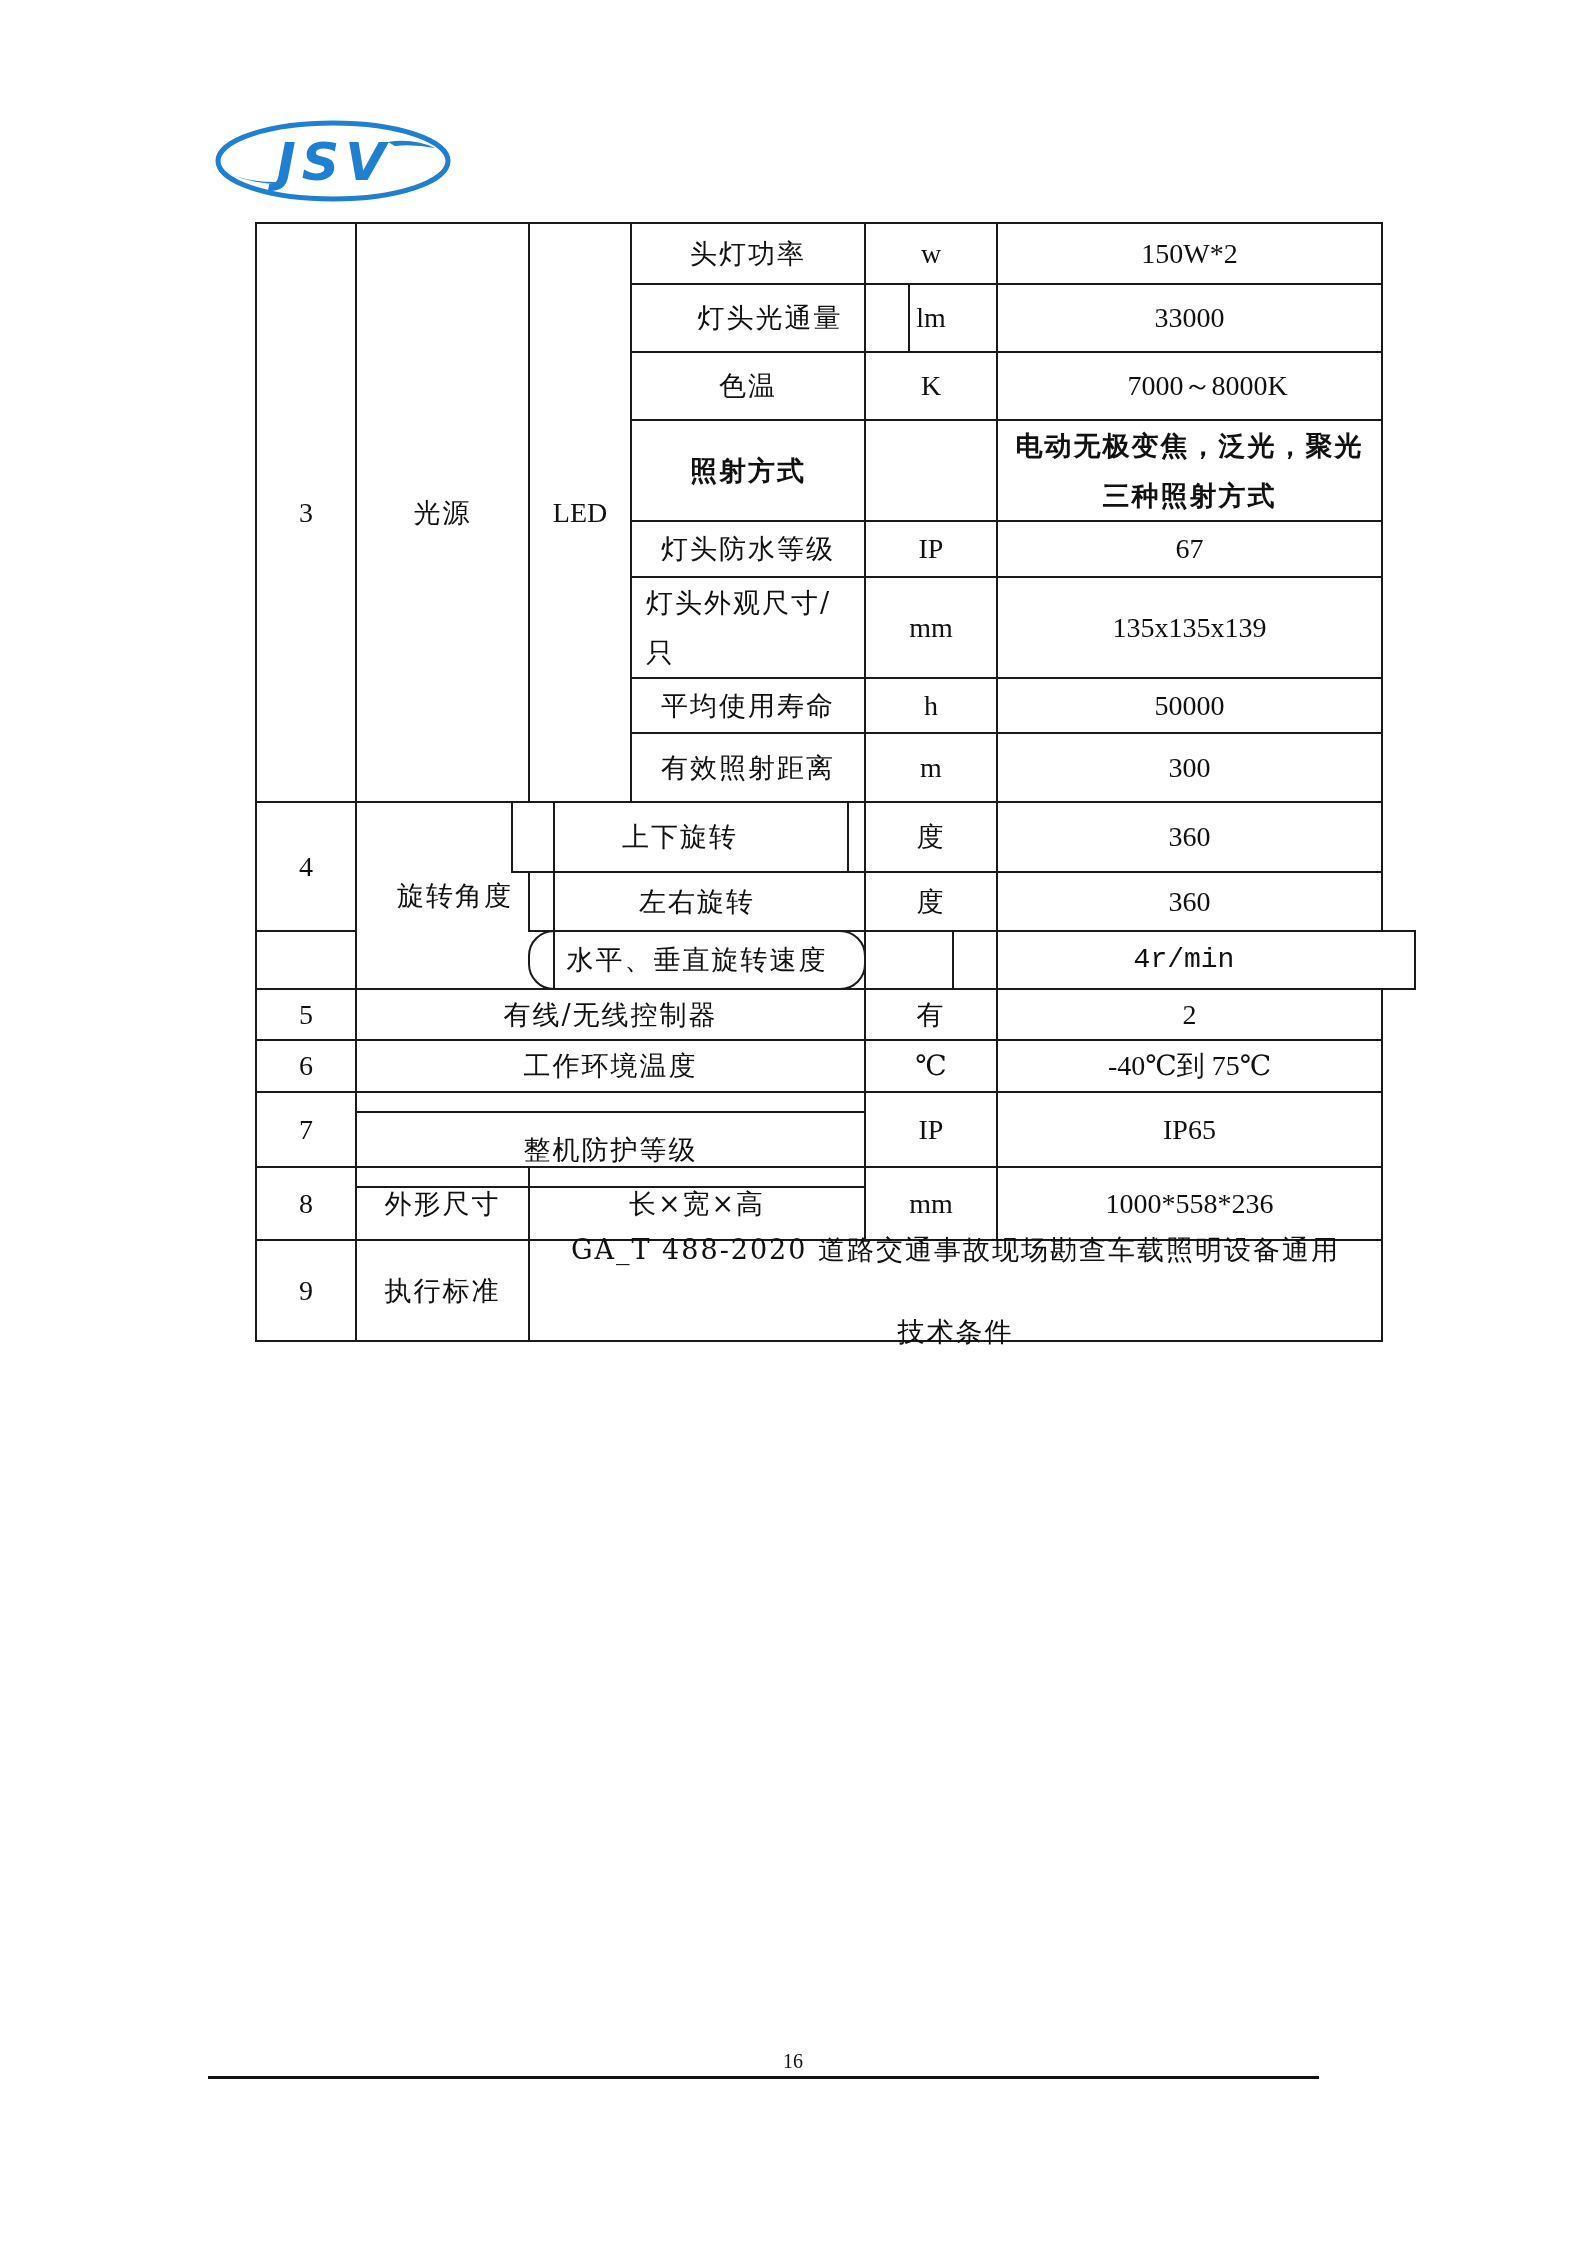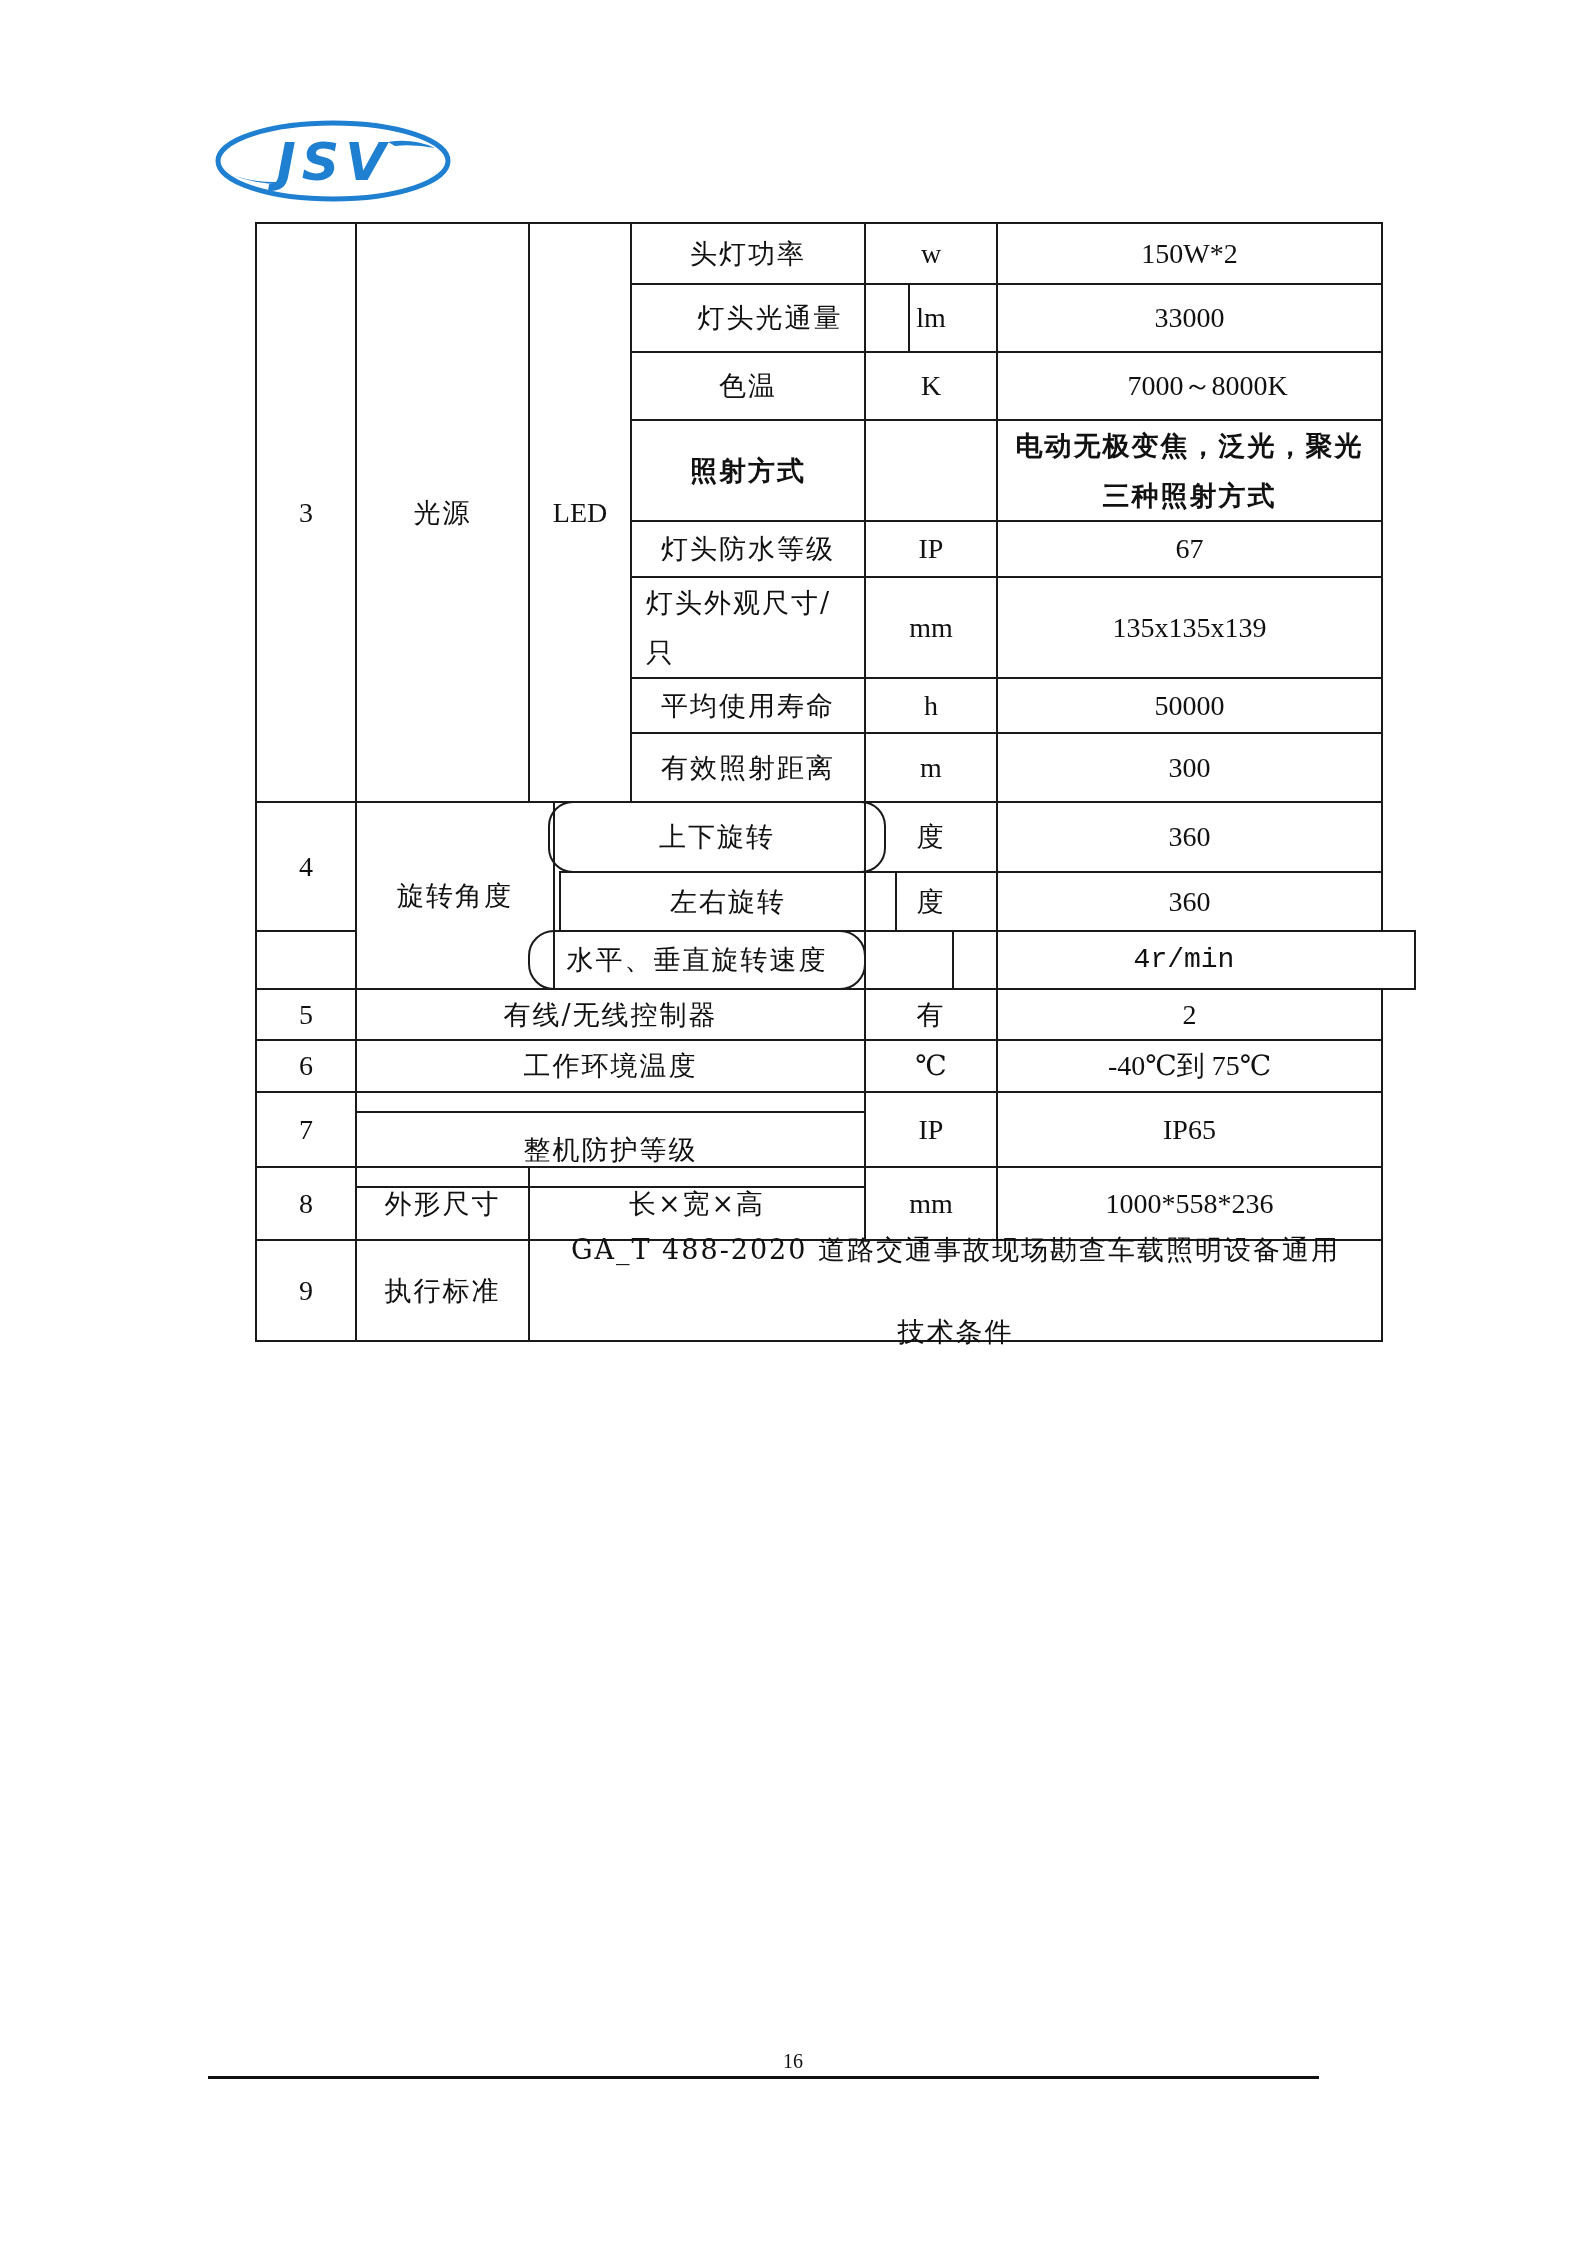--- a/index.html
+++ b/index.html
@@ -65,25 +65,25 @@
   <div class="cell latin" style="left:996px;top:677px;width:387px;height:57px;">50000</div>
 
   <div class="cell" style="left:630px;top:732px;width:236px;height:71px;">有效照射距离</div>
   <div class="cell latin" style="left:864px;top:732px;width:134px;height:71px;">m</div>
   <div class="cell latin" style="left:996px;top:732px;width:387px;height:71px;">300</div>
 
   <div class="cell latin" style="left:255px;top:801px;width:102px;height:131px;">4</div>
   <div class="cell" style="left:255px;top:930px;width:102px;height:60px;"></div>
   <div class="cell" style="left:355px;top:801px;width:200px;height:189px;">旋转角度</div>
 
-  <div class="cell" style="left:548px;top:801px;width:338px;height:72px;border-radius:25px;">上下旋转</div>
+  <div class="cell" style="left:511px;top:801px;width:338px;height:72px;">上下旋转</div>
   <div class="cell" style="left:864px;top:801px;width:134px;height:72px;">度</div>
   <div class="cell latin" style="left:996px;top:801px;width:387px;height:72px;">360</div>
 
-  <div class="cell" style="left:528px;top:871px;width:338px;height:61px;margin-left:31px;">左右旋转</div>
+  <div class="cell" style="left:528px;top:871px;width:338px;height:61px;">左右旋转</div>
   <div class="cell" style="left:864px;top:871px;width:134px;height:61px;">度</div>
   <div class="cell latin" style="left:996px;top:871px;width:387px;height:61px;">360</div>
 
   <div class="cell" style="left:528px;top:930px;width:338px;height:60px;border-radius:26px;">水平、垂直旋转速度</div>
   <div class="cell" style="left:864px;top:930px;width:134px;height:60px;"></div>
   <div class="cell latin" style="left:952px;top:930px;width:464px;height:60px;font-family:Liberation Mono, monospace;">4r/min</div>
 
   <div class="cell latin" style="left:255px;top:988px;width:102px;height:53px;">5</div>
   <div class="cell" style="left:355px;top:988px;width:511px;height:53px;">有线/无线控制器</div>
   <div class="cell" style="left:864px;top:988px;width:134px;height:53px;">有</div>

